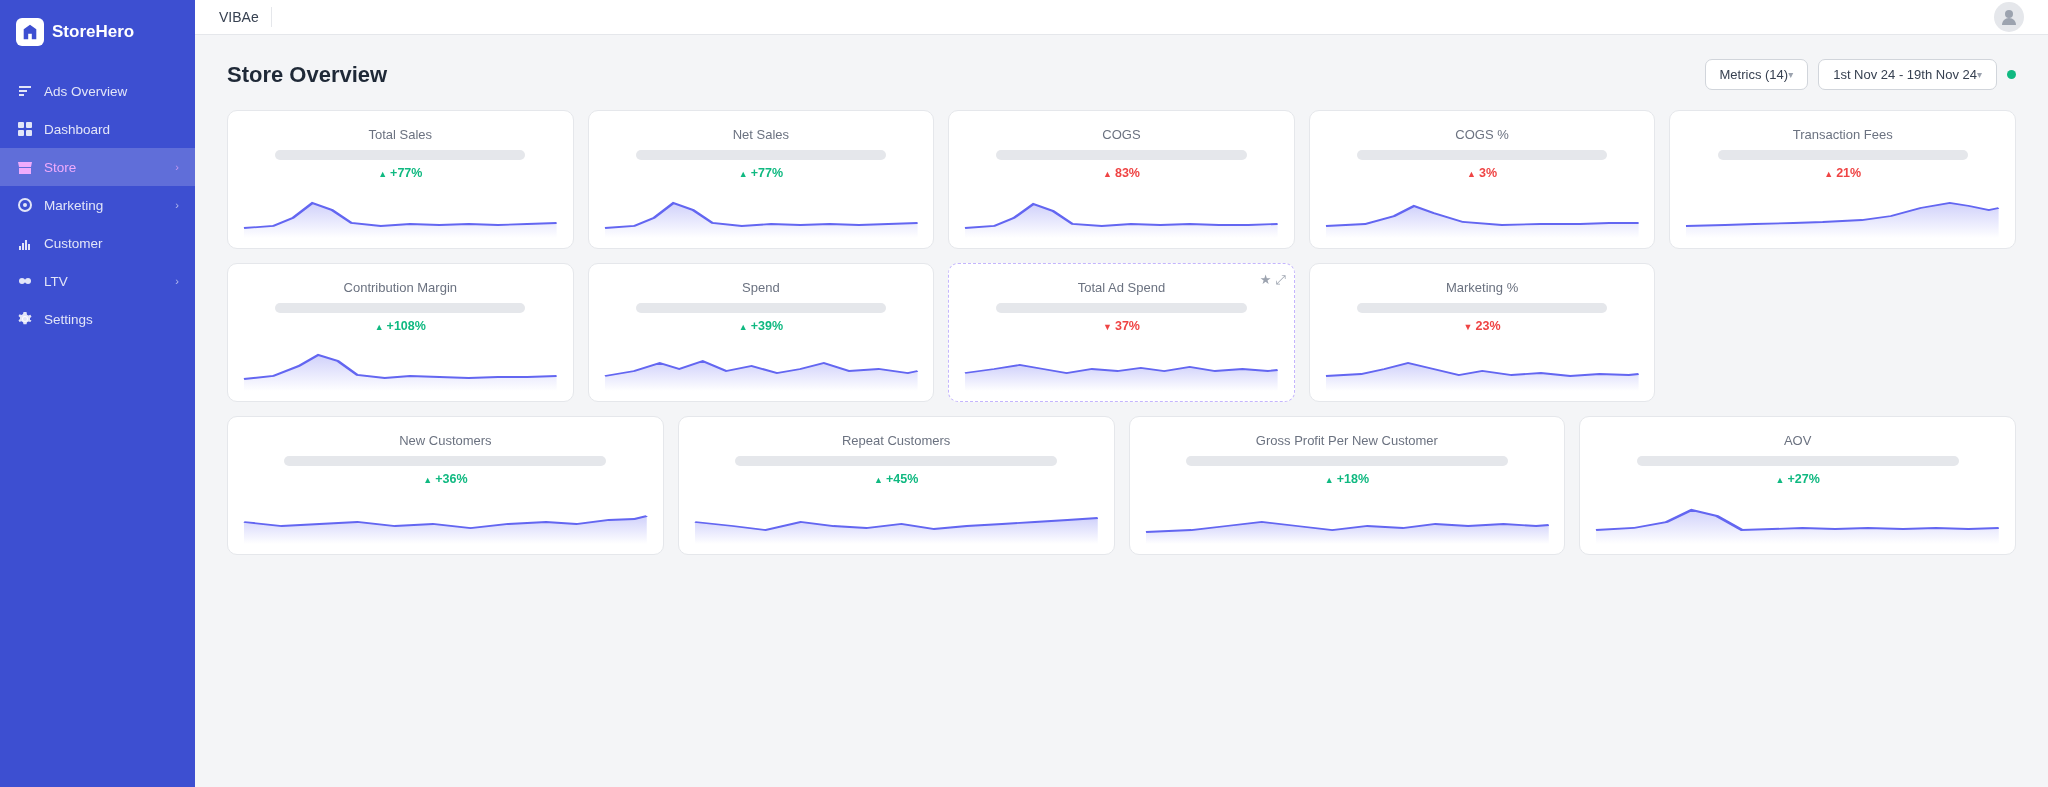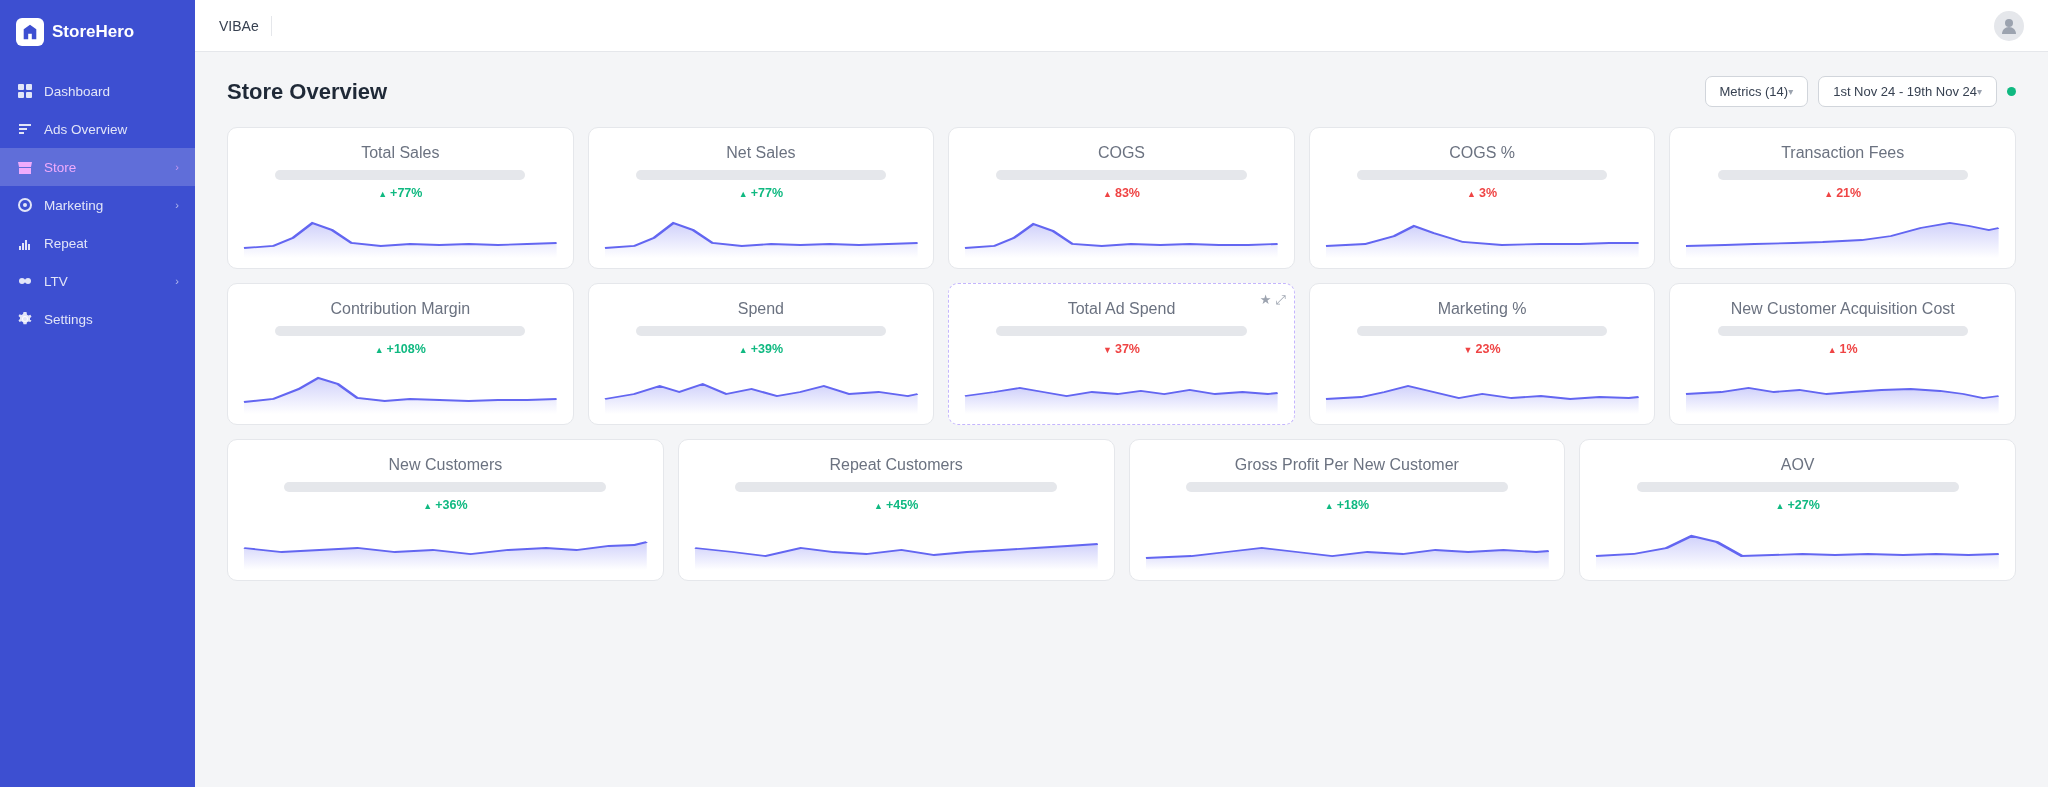--- a/index.html
+++ b/index.html
@@ -57,21 +57,21 @@
     .main {
       flex: 1;
       display: flex;
       flex-direction: column;
       overflow: hidden;
     }
     .topbar {
       background: white;
       border-bottom: 1px solid #e5e7eb;
       padding: 7px 24px;
-      height: 52px;
+      height: 35px;
       display: flex;
       align-items: center;
       justify-content: space-between;
       gap: 23px;
     }
     .topbar-left {
       display: flex;
       align-items: center;
       gap: 12px;
       font-size: 14px;
@@ -137,21 +137,21 @@
       padding: 16px 16px 10px;
       display: flex;
       flex-direction: column;
       position: relative;
       overflow: hidden;
     }
     .metric-card.highlighted {
       border: 1.5px dashed #c4b5fd;
     }
     .metric-label {
-      font-size: 16px;
+      font-size: 13px;
       color: #6b7280;
       text-align: center;
       margin-bottom: 8px;
       font-weight: 500;
     }
     .metric-value-bar {
       height: 10px;
       background: #e5e7eb;
       border-radius: 5px;
       margin: 0 auto 6px;
@@ -196,38 +196,38 @@
         <path d="M10 2L3 7v11h5v-6h4v6h5V7L10 2z"></path>
       </svg>
     </div>
     <span>StoreHero</span>
   </div>
   <nav class="sidebar-nav">
 
     <div class="nav-item">
       <span class="nav-icon">
         <svg width="16" height="16" viewBox="0 0 16 16" fill="currentColor">
+            <path d="M2 3h12v2H2zm0 4h8v2H2zm0 4h5v2H2z"></path>
+          </svg>
+      </span>
+      <span>Ads Overview</span>
+    </div>
+
+    <div class="nav-item">
+      <span class="nav-icon">
+        <svg width="16" height="16" viewBox="0 0 16 16" fill="currentColor">
             <rect x="1" y="1" width="6" height="6" rx="1"></rect>
             <rect x="9" y="1" width="6" height="6" rx="1"></rect>
             <rect x="1" y="9" width="6" height="6" rx="1"></rect>
             <rect x="9" y="9" width="6" height="6" rx="1"></rect>
           </svg>
       </span>
       <span>Dashboard</span>
     </div>
 
-    <div class="nav-item">
-      <span class="nav-icon">
-        <svg width="16" height="16" viewBox="0 0 16 16" fill="currentColor">
-            <path d="M2 3h12v2H2zm0 4h8v2H2zm0 4h5v2H2z"></path>
-          </svg>
-      </span>
-      <span>Ads Overview</span>
-    </div>
-
     <div class="nav-item active">
       <span class="nav-icon">
         <svg width="16" height="16" viewBox="0 0 16 16" fill="currentColor">
             <path d="M1 3h14l-1 5H2L1 3zm1 6h12v6H2V9z"></path>
           </svg>
       </span>
       <span>Store</span>
       <span class="chevron">›</span>
     </div>
 
@@ -244,21 +244,21 @@
 
     <div class="nav-item">
       <span class="nav-icon">
         <svg width="16" height="16" viewBox="0 0 16 16" fill="currentColor">
             <rect x="2" y="11" width="2" height="4"></rect>
             <rect x="5" y="8" width="2" height="7"></rect>
             <rect x="8" y="5" width="2" height="10"></rect>
             <rect x="11" y="9" width="2" height="6"></rect>
           </svg>
       </span>
-      <span>Repeat</span>
+      <span>Customer</span>
     </div>
 
     <div class="nav-item">
       <span class="nav-icon">
         <svg width="16" height="16" viewBox="0 0 16 16" fill="currentColor">
             <circle cx="5" cy="8" r="3"></circle>
             <circle cx="11" cy="8" r="3"></circle>
             <path d="M7 6h2v4H7z" fill="rgba(255,255,255,0.3)"></path>
           </svg>
       </span>
@@ -484,38 +484,20 @@
               <linearGradient id="g8" x1="0" y1="0" x2="0" y2="1">
                 <stop offset="0%" stop-color="#6366f1" stop-opacity="0.3"></stop>
                 <stop offset="100%" stop-color="#6366f1" stop-opacity="0"></stop>
               </linearGradient>
             </defs>
           <path d="M0,35 L18,33 L30,28 L42,22 L55,28 L68,34 L80,30 L95,34 L110,32 L125,35 L140,33 L155,34 L160,33" fill="none" stroke="#6366f1" stroke-width="1.8"></path>
           <path d="M0,35 L18,33 L30,28 L42,22 L55,28 L68,34 L80,30 L95,34 L110,32 L125,35 L140,33 L155,34 L160,33 L160,50 L0,50Z" fill="url(#g8)"></path>
         </svg>
       </div>
 
-      <div class="metric-card">
-        <div class="metric-label">New Customer Acquisition Cost</div>
-        <div class="metric-value-bar"></div>
-        <div class="metric-change down">
-          <span class="arrow-up"></span>
-          <span>1%</span>
-        </div>
-        <svg class="sparkline" viewBox="0 0 160 50" preserveAspectRatio="none">
-          <defs>
-              <linearGradient id="g9" x1="0" y1="0" x2="0" y2="1">
-                <stop offset="0%" stop-color="#6366f1" stop-opacity="0.3"></stop>
-                <stop offset="100%" stop-color="#6366f1" stop-opacity="0"></stop>
-              </linearGradient>
-            </defs>
-          <path d="M0,30 L18,28 L32,24 L45,28 L58,26 L72,30 L85,28 L100,26 L115,25 L130,27 L142,30 L152,34 L160,32" fill="none" stroke="#6366f1" stroke-width="1.8"></path>
-          <path d="M0,30 L18,28 L32,24 L45,28 L58,26 L72,30 L85,28 L100,26 L115,25 L130,27 L142,30 L152,34 L160,32 L160,50 L0,50Z" fill="url(#g9)"></path>
-        </svg>
-      </div>
     </div>
 
     <div class="metrics-row-3">
 
       <div class="metric-card">
         <div class="metric-label">New Customers</div>
         <div class="metric-value-bar"></div>
         <div class="metric-change up">
           <span class="arrow-up"></span>
           <span>+36%</span>

